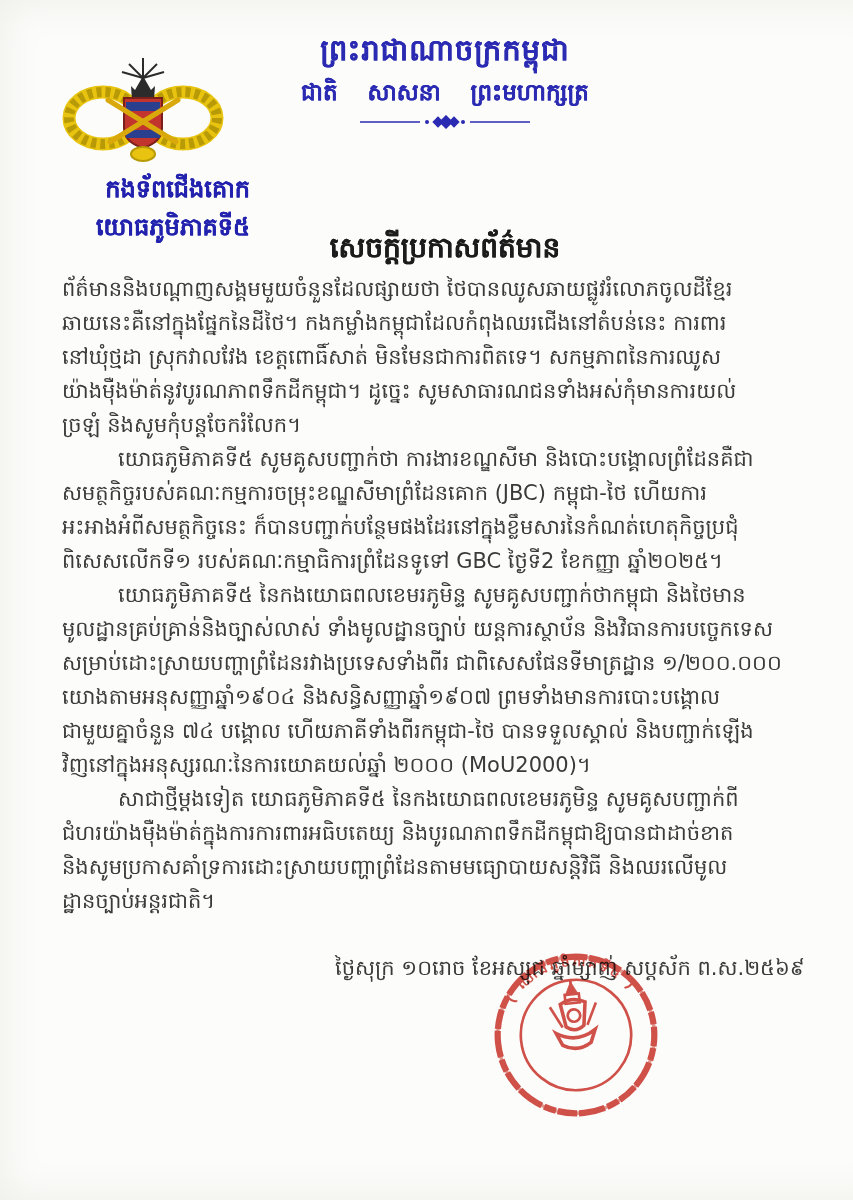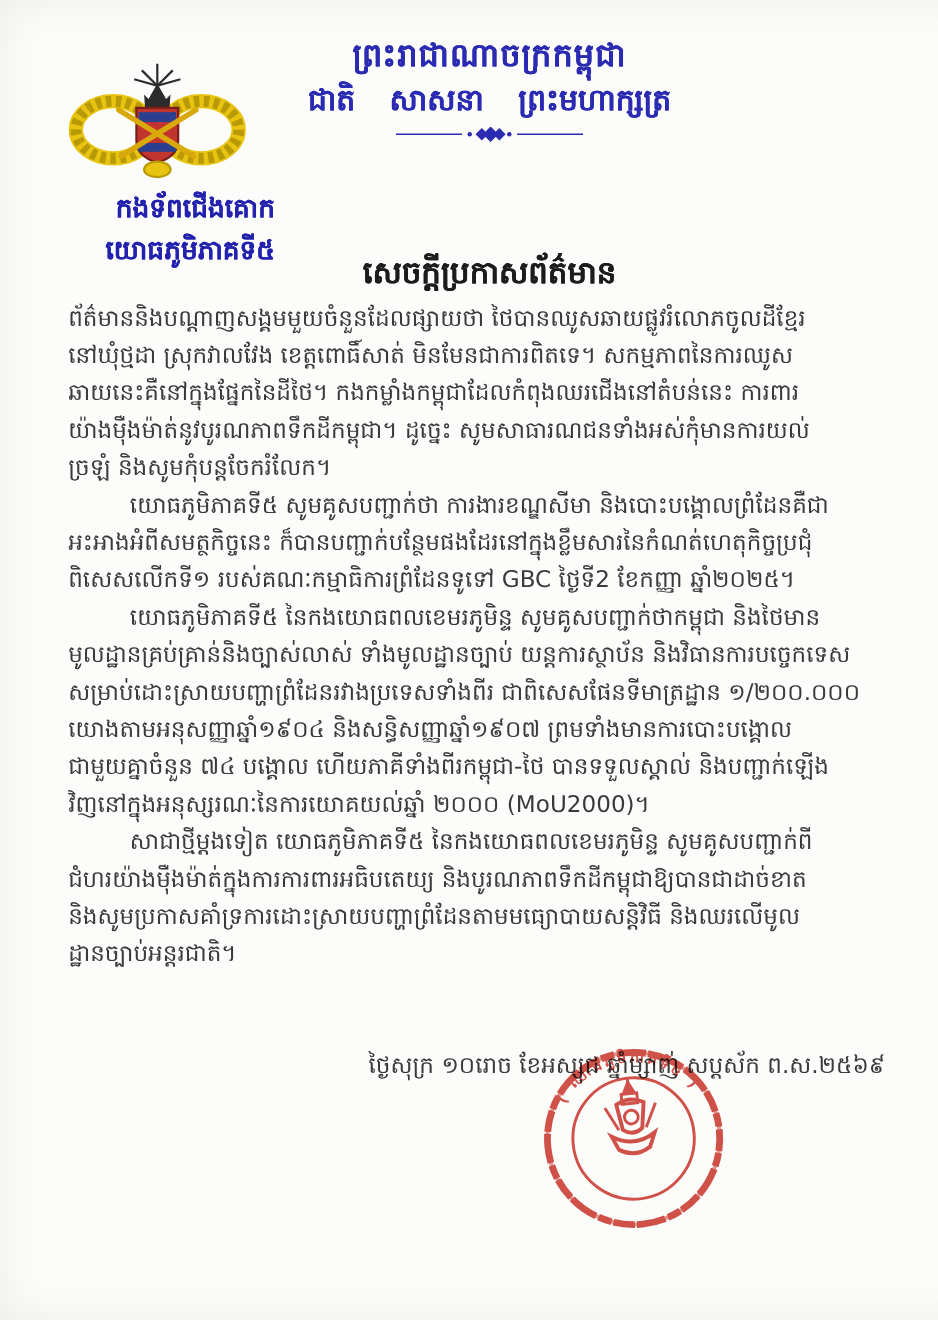--- a/index.html
+++ b/index.html
@@ -19,21 +19,21 @@
   
   .kingdom-header{
     position:absolute;left:40px;top:28px;width:810px;
     text-align:center;color:#2a2ab2;
   }
   .kingdom-line1{
     font-size:29px;font-weight:700;letter-spacing:1px;line-height:44px;
     text-shadow:0 0 .4px #2a2ab2;
   }
   .kingdom-line2{
-    font-size:27px;font-weight:700;word-spacing:22px;line-height:40px;
+    font-size:23px;font-weight:700;word-spacing:22px;line-height:40px;
     text-shadow:0 0 .4px #2a2ab2;
     text-align:center;
   }
   .header-divider{margin-top:2px;}
   
   .unit-block{position:absolute;left:35px;top:56px;width:215px;text-align:right;}
   .army-emblem{display:block;margin:0 auto;}
   .unit-line{
     color:#2222ae;font-weight:700;font-size:24px;line-height:38px;
     text-shadow:0 0 .5px #2222ae;white-space:nowrap;
@@ -121,27 +121,28 @@
     </svg>
     <div class="unit-line unit-line1">កងទ័ពជើងគោក</div>
     <div class="unit-line">យោធភូមិភាគទី៥</div>
   </div>
 
   <div class="doc-title">សេចក្តីប្រកាសព័ត៌មាន</div>
 
   <div class="doc-body">
     <div class="para">
       <div class="b-line">ព័ត៌មាននិងបណ្តាញសង្គមមួយចំនួនដែលផ្សាយថា ថៃបានឈូសឆាយផ្លូវរំលោភចូលដីខ្មែរ</div>
+      <div class="b-line">ឆាយនេះគឺនៅក្នុងផ្នែកនៃដីថៃ។ កងកម្លាំងកម្ពុជាដែលកំពុងឈរជើងនៅតំបន់នេះ ការពារ</div>
       <div class="b-line">នៅឃុំថ្មដា ស្រុកវាលវែង ខេត្តពោធិ៍សាត់ មិនមែនជាការពិតទេ។ សកម្មភាពនៃការឈូស</div>
-      <div class="b-line">ឆាយនេះគឺនៅក្នុងផ្នែកនៃដីថៃ។ កងកម្លាំងកម្ពុជាដែលកំពុងឈរជើងនៅតំបន់នេះ ការពារ</div>
       <div class="b-line">យ៉ាងម៉ឺងម៉ាត់នូវបូរណភាពទឹកដីកម្ពុជា។ ដូច្នេះ សូមសាធារណជនទាំងអស់កុំមានការយល់</div>
       <div class="b-line">ច្រឡំ និងសូមកុំបន្តចែករំលែក។</div>
     </div>
     <div class="para">
       <div class="b-line indent">យោធភូមិភាគទី៥ សូមគូសបញ្ជាក់ថា ការងារខណ្ឌសីមា និងបោះបង្គោលព្រំដែនគឺជា</div>
+      <div class="b-line">សមត្ថកិច្ចរបស់គណៈកម្មការចម្រុះខណ្ឌសីមាព្រំដែនគោក (JBC) កម្ពុជា-ថៃ ហើយការ</div>
       <div class="b-line">អះអាងអំពីសមត្ថកិច្ចនេះ ក៏បានបញ្ជាក់បន្ថែមផងដែរនៅក្នុងខ្លឹមសារនៃកំណត់ហេតុកិច្ចប្រជុំ</div>
       <div class="b-line">ពិសេសលើកទី១ របស់គណៈកម្មាធិការព្រំដែនទូទៅ GBC ថ្ងៃទី2 ខែកញ្ញា ឆ្នាំ២០២៥។</div>
     </div>
     <div class="para">
       <div class="b-line indent">យោធភូមិភាគទី៥ នៃកងយោធពលខេមរភូមិន្ទ សូមគូសបញ្ជាក់ថាកម្ពុជា និងថៃមាន</div>
       <div class="b-line">មូលដ្ឋានគ្រប់គ្រាន់និងច្បាស់លាស់ ទាំងមូលដ្ឋានច្បាប់ យន្តការស្ថាប័ន និងវិធានការបច្ចេកទេស</div>
       <div class="b-line">សម្រាប់ដោះស្រាយបញ្ហាព្រំដែនរវាងប្រទេសទាំងពីរ ជាពិសេសផែនទីមាត្រដ្ឋាន ១/២០០.០០០</div>
       <div class="b-line">យោងតាមអនុសញ្ញាឆ្នាំ១៩០៤ និងសន្ធិសញ្ញាឆ្នាំ១៩០៧ ព្រមទាំងមានការបោះបង្គោល</div>
       <div class="b-line">ជាមួយគ្នាចំនួន ៧៤ បង្គោល ហើយភាគីទាំងពីរកម្ពុជា-ថៃ បានទទួលស្គាល់ និងបញ្ជាក់ឡើង</div>
       <div class="b-line">វិញនៅក្នុងអនុស្សរណៈនៃការយោគយល់ឆ្នាំ ២០០០ (MoU2000)។</div>

